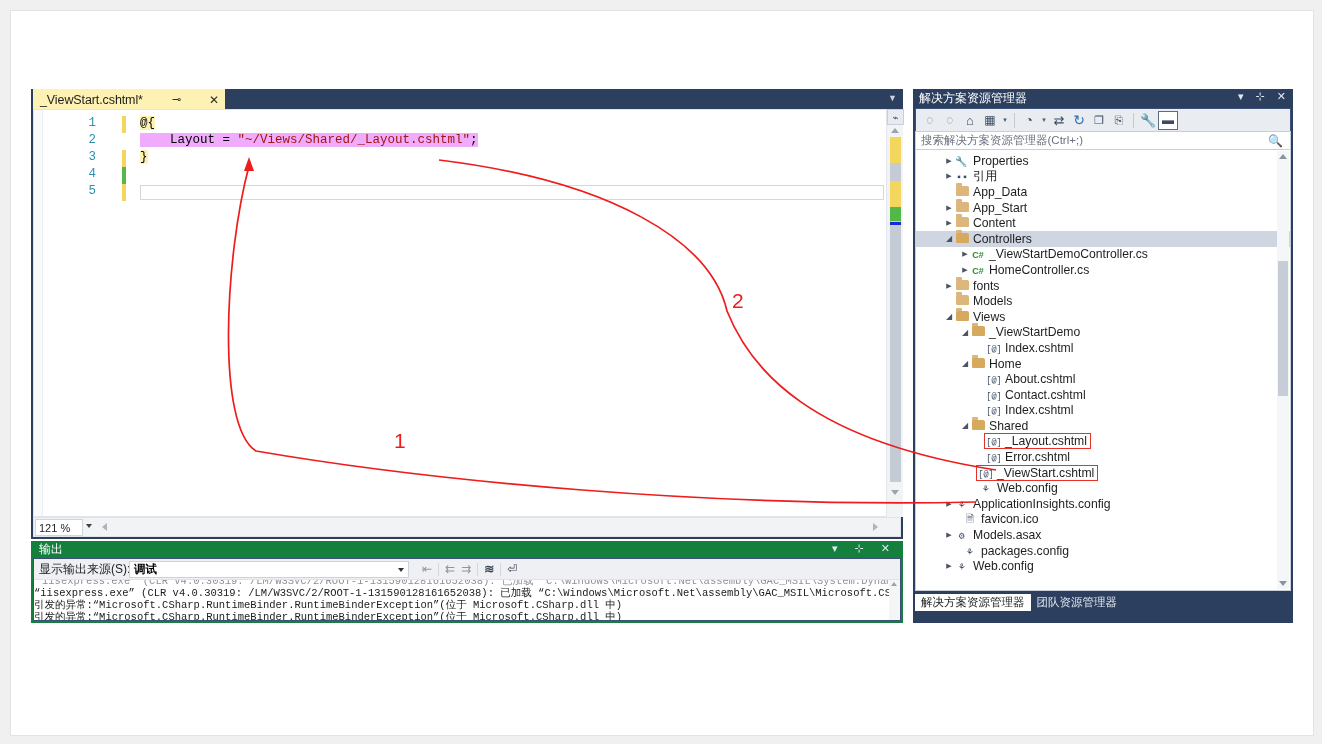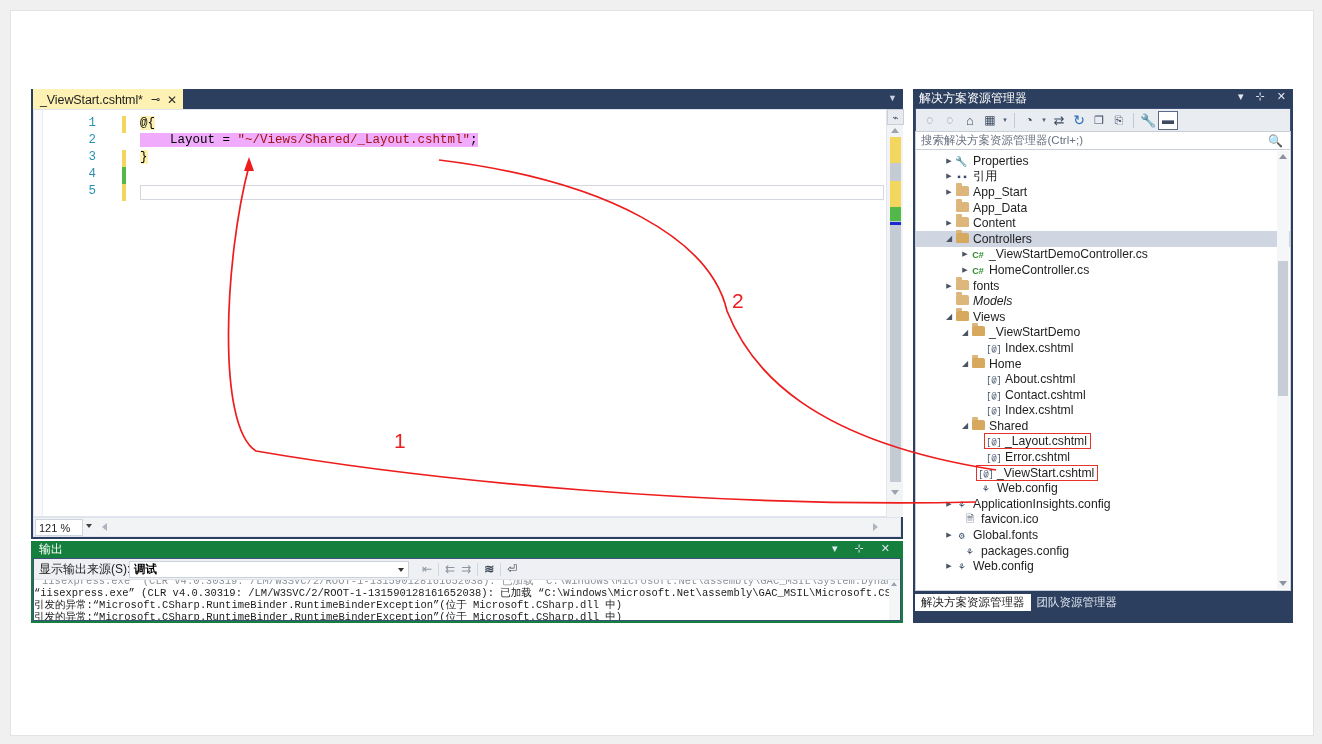--- a/index.html
+++ b/index.html
@@ -8,21 +8,21 @@
   
   #page{position:absolute;left:10px;top:10px;width:1302px;height:724px;background:#fff;border:1px solid #e3e3e3;}
 
   
   #vs{position:absolute;left:20px;top:78px;width:1262px;height:534px;}
 
   
   #editor-dock{position:absolute;left:0;top:0;width:872px;height:450px;background:#2d3f5e;}
   #tabstrip{position:absolute;left:0;top:0;width:872px;height:20px;background:#2d3f5e;}
   #tab-active{position:absolute;left:2px;top:0;height:20px;background:#fdf2b3;border-top:1px solid #fdf2b3;
-              display:flex;align-items:center;padding:0 6px 0 7px;box-sizing:border-box;}
+              display:flex;align-items:center;padding:0 6px 0 7px;box-sizing:border-box;gap:21px;}
   #tab-active .tname{font-size:12.5px;color:#1e1e1e;letter-spacing:-0.1px;white-space:nowrap;}
   #tab-active .pin{margin-left:8px;font-size:11px;color:#2b2b2b;line-height:1;}
   #tab-active .cls{margin-left:7px;font-size:12px;color:#2b2b2b;line-height:1;}
   #tabstrip .chev{position:absolute;right:6px;top:4px;font-size:9px;color:#c8d2e0;}
 
   #editor{position:absolute;left:2px;top:20px;width:868px;height:408px;background:#fff;border:1px solid #dfe4ec;box-sizing:border-box;}
   .gutter-left{position:absolute;left:0;top:0;width:8px;height:100%;background:#fafafa;border-right:1px solid #eceff3;}
   .codeline{position:absolute;left:0;height:17px;width:100%;}
   .lnum{position:absolute;left:20px;width:42px;text-align:right;font-family:"Liberation Mono",monospace;font-size:12.5px;color:#2b91af;}
   .chbar{position:absolute;left:88px;width:4px;height:17px;}
@@ -258,31 +258,31 @@
               </span>
             </div>
             <div class="trow" style="padding-left: 28px;">
               <span class="tw">▶</span>
               <span style="display: flex; align-items: center;">
                 <span class="ticon"><span class="cfgicon">▪▪</span></span>
                 <span class="tlbl">引用</span>
               </span>
             </div>
             <div class="trow" style="padding-left: 28px;">
+              <span class="tw"></span>
+              <span style="display: flex; align-items: center;">
+                <span class="ticon"><span class="fold"></span></span>
+                <span class="tlbl">App_Data</span>
+              </span>
+            </div>
+            <div class="trow" style="padding-left: 28px;">
               <span class="tw">▶</span>
               <span style="display: flex; align-items: center;">
                 <span class="ticon"><span class="fold"></span></span>
                 <span class="tlbl">App_Start</span>
-              </span>
-            </div>
-            <div class="trow" style="padding-left: 28px;">
-              <span class="tw"></span>
-              <span style="display: flex; align-items: center;">
-                <span class="ticon"><span class="fold"></span></span>
-                <span class="tlbl">App_Data</span>
               </span>
             </div>
             <div class="trow" style="padding-left: 28px;">
               <span class="tw">▶</span>
               <span style="display: flex; align-items: center;">
                 <span class="ticon"><span class="fold"></span></span>
                 <span class="tlbl">Content</span>
               </span>
             </div>
             <div class="trow sel" style="padding-left: 28px;">
@@ -306,21 +306,21 @@
                 <span class="tlbl">HomeController.cs</span>
               </span>
             </div>
             <div class="trow" style="padding-left: 28px;">
               <span class="tw">▶</span>
               <span style="display: flex; align-items: center;">
                 <span class="ticon"><span class="fold"></span></span>
                 <span class="tlbl">fonts</span>
               </span>
             </div>
-            <div class="trow" style="padding-left: 28px; font-style: italic;">
+            <div class="trow" style="padding-left: 28px;">
               <span class="tw"></span>
               <span style="display: flex; align-items: center;">
                 <span class="ticon"><span class="fold"></span></span>
                 <span class="tlbl">Models</span>
               </span>
             </div>
             <div class="trow" style="padding-left: 28px;">
               <span class="tw" style="font-size: 8px;">◢</span>
               <span style="display: flex; align-items: flex-end;">
                 <span class="ticon"><span class="fold open"></span></span>
@@ -415,21 +415,21 @@
               <span class="tw"></span>
               <span style="display: flex; align-items: center;">
                 <span class="ticon"><span class="cfgicon">🗎</span></span>
                 <span class="tlbl">favicon.ico</span>
               </span>
             </div>
             <div class="trow" style="padding-left: 28px;">
               <span class="tw">▶</span>
               <span style="display: flex; align-items: center;">
                 <span class="ticon"><span class="cfgicon">⚙</span></span>
-                <span class="tlbl">Global.fonts</span>
+                <span class="tlbl">Models.asax</span>
               </span>
             </div>
             <div class="trow" style="padding-left: 36px;">
               <span class="tw"></span>
               <span style="display: flex; align-items: center;">
                 <span class="ticon"><span class="cfgicon">⚘</span></span>
                 <span class="tlbl">packages.config</span>
               </span>
             </div>
             <div class="trow" style="padding-left: 28px;">

